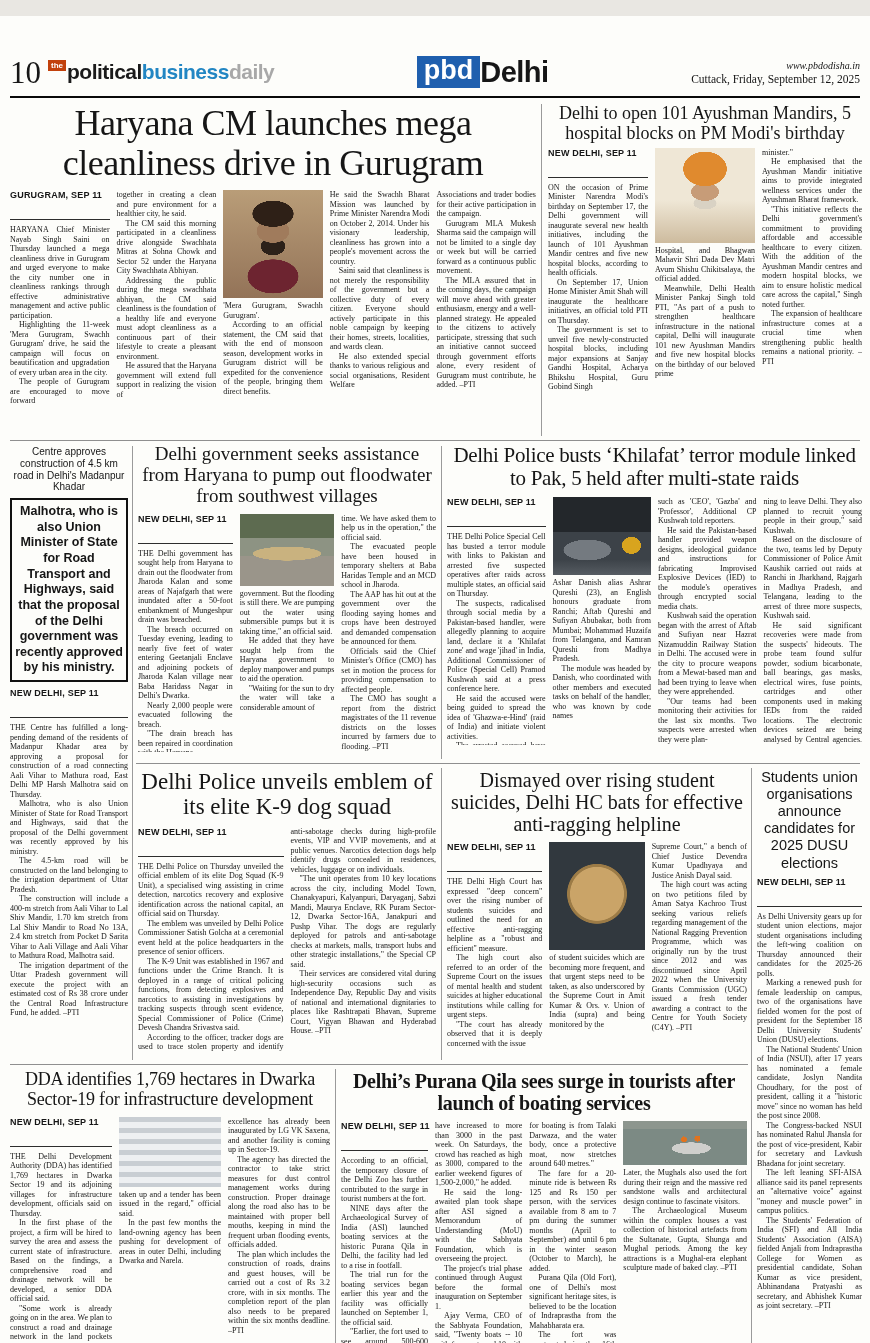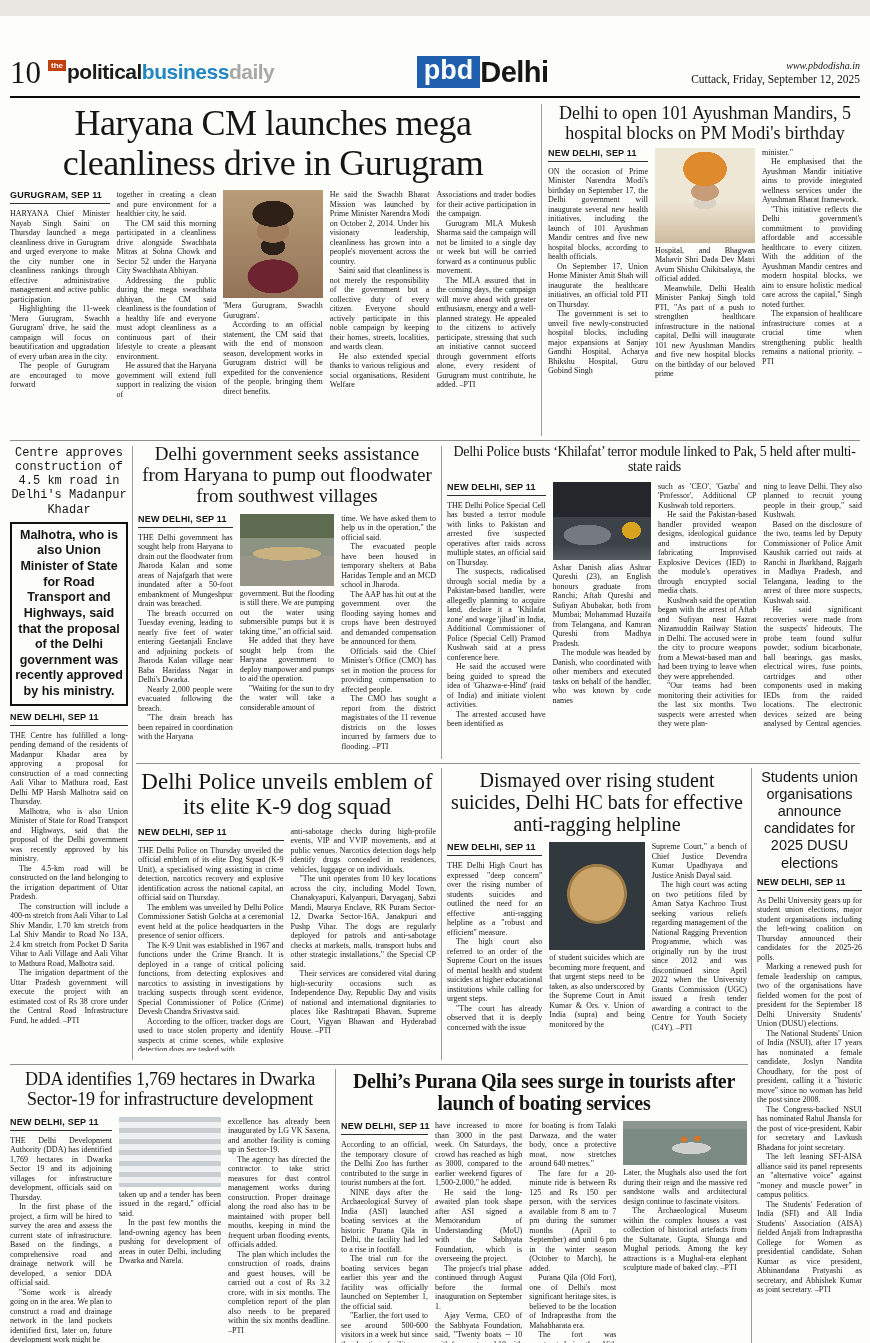--- a/index.html
+++ b/index.html
@@ -25,21 +25,21 @@
   
   .hrl{position:absolute;border-top:1px solid #8f8f8f;}
   .hr-main{position:absolute;left:10px;right:10px;top:80px;border-top:2.5px solid #090909;}
   .vr{position:absolute;width:1px;background:#9a9a9a;}
   
   .art{position:absolute;}
   .hl{font-weight:normal;text-align:center;margin:0 0 7px;line-height:1.1;}
   .hl-sans{font-family:"Liberation Sans",sans-serif;font-weight:400;text-align:center;
            margin:0 0 5px;line-height:1.18;}
   .dateline{font-family:"Liberation Sans",sans-serif;font-weight:bold;font-size:9px;
-            letter-spacing:.2px;border-bottom:1px solid #2d2d2d;padding-bottom:3px;margin-bottom:5px;
+            letter-spacing:.2px;border-bottom:1px solid #2d2d2d;padding-bottom:19px;margin-bottom:5px;
             white-space:nowrap;}
   .cols{display:flex;gap:7px;overflow:hidden;}
   .col{flex:1;min-width:0;}
   .col-wide{flex:1.42;}
   .paras{font-size:8px;line-height:9.5px;}
   .paras p{margin:0;text-align:justify;}
   .paras p + p{text-indent:9px;}
   .qbox{border:2px solid #111;font-family:"Liberation Sans",sans-serif;font-weight:bold;
         font-size:12.5px;line-height:1.25;text-align:center;padding:4px 3px;margin:5px 0 6px;}
   
@@ -74,26 +74,26 @@
      radial-gradient(circle 3px at 60% 40%,#e0731f 0 100%,transparent 100%),
      linear-gradient(#8d968e 0 18%,#7c8a84 18% 100%);}
   
   .art-haryana{left:10px;top:88px;width:526px;}
   .art-haryana .hl{font-size:36px;letter-spacing:-0.5px;}
   .art-haryana .cols{height:240px;}
   .art-ayushman{left:548px;top:88px;width:314px;}
   .art-ayushman .hl{font-size:18px;margin-bottom:4px;}
   .art-ayushman .cols{height:258px;}
   .art-road{left:10px;top:430px;width:118px;height:613px;overflow:hidden;}
-  .art-road .hl-sans{font-size:12px;font-family:Liberation Mono, monospace;}
+  .art-road .hl-sans{font-size:10px;}
   .art-flood{left:138px;top:428px;width:298px;}
   .art-flood .hl{font-size:19px;}
   .art-flood .cols{height:238px;}
   .art-khilafat{left:447px;top:428px;width:415px;}
-  .art-khilafat .hl{font-size:14px;letter-spacing:-0.3px;text-align:center;}
+  .art-khilafat .hl{font-size:21px;letter-spacing:-0.3px;text-align:center;}
   .art-khilafat .cols{height:248px;}
   .art-k9{left:138px;top:753px;width:298px;}
   .art-k9 .hl{font-size:23px;}
   .art-k9 .cols{height:224px;}
   .art-hc{left:447px;top:753px;width:300px;}
   .art-hc .hl{font-size:20px;}
   .art-hc .cols{height:212px;}
   .art-dusu{left:757px;top:753px;width:105px;height:586px;overflow:hidden;}
   .art-dusu .hl-sans{font-size:14.5px;}
   .art-dda{left:10px;top:1054px;width:320px;}

